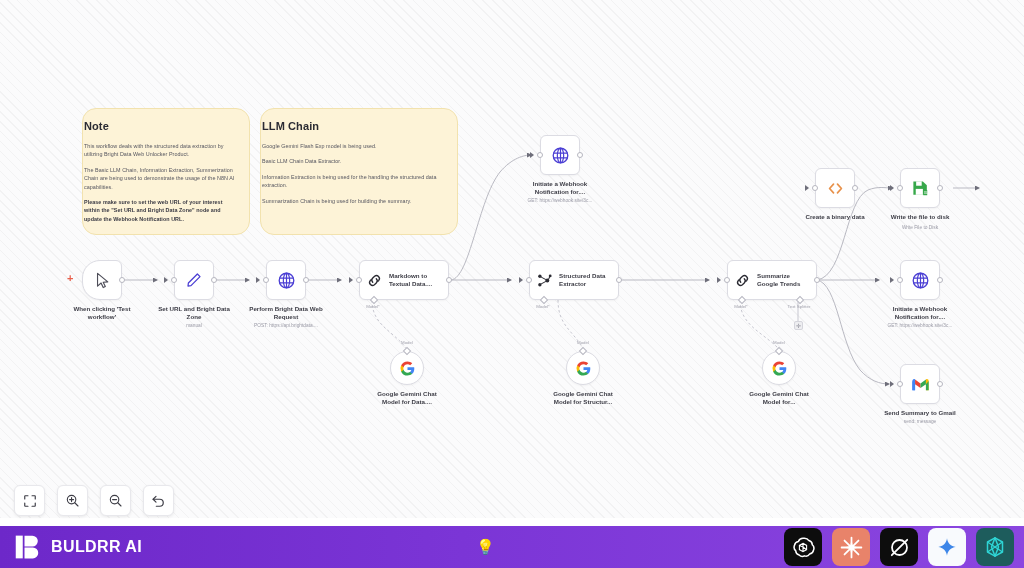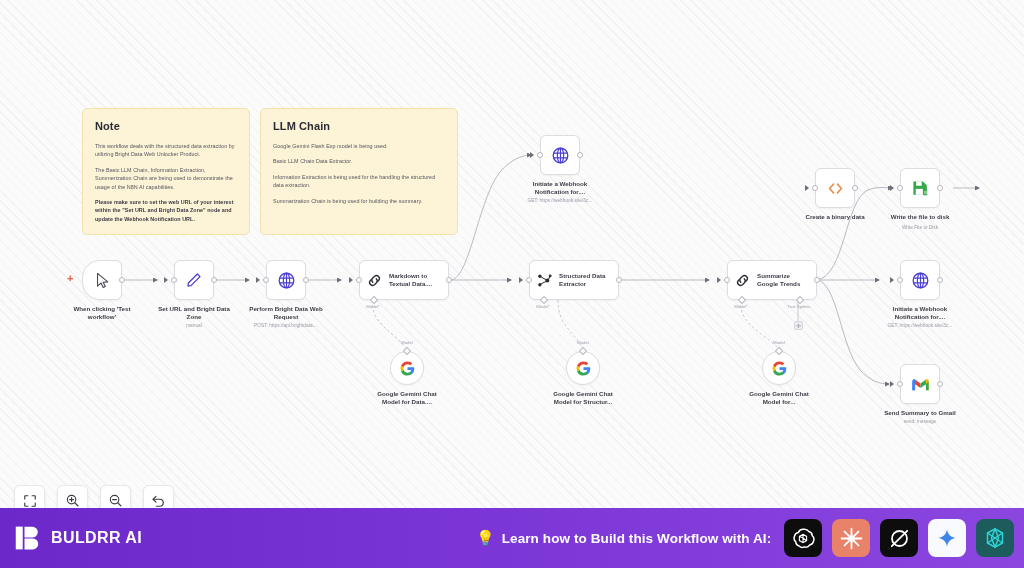--- a/index.html
+++ b/index.html
@@ -21,22 +21,22 @@
       #fbfbfc 1px, #fbfbfc 7px);
     overflow: hidden;
   }
   #edges { position: absolute; left: 0; top: 0; width: 1024px; height: 518px; }
 
   
   .note {
     position: absolute;
     background: #fdf3d7;
     border: 1px solid #f2e2ae;
-    border-radius: 5px;
-    padding: 11px 12px 12px 12px;
+    border-radius: 14px;
+    padding: 11px 12px 12px 1px;
   }
   .note-title {
     font-size: 11px; font-weight: bold; color: #2b2b33;
     margin-bottom: 10px; letter-spacing: .1px;
   }
   .note-p {
     font-size: 5.4px; color: #55555f; line-height: 1.55;
     margin-bottom: 7px; letter-spacing: .05px;
   }
   .note-p.bold { font-weight: bold; color: #3a3a44; }
@@ -122,21 +122,21 @@
   .tool-btn {
     width: 31px; height: 31px; border-radius: 6px;
     background: #fff; border: 1px solid #e8e8ec;
     display: flex; align-items: center; justify-content: center;
     box-shadow: 0 1px 3px rgba(0,0,0,.07);
     cursor: pointer;
   }
 
   
   #footer {
-    position: absolute; left: 0; bottom: 0; width: 1024px; height: 60px;
+    position: absolute; left: 0; bottom: 0; width: 1024px; height: 42px;
     background: linear-gradient(90deg, #6d28c9 0%, #7b35d6 45%, #8b46e0 100%);
     display: flex; align-items: center;
   }
   #brand { display: flex; align-items: center; gap: 9px; margin-left: 14px; }
   #brand-name {
     color: #fff; font-size: 16px; font-weight: bold; letter-spacing: .4px;
   }
   #footer-center {
     position: absolute; left: 476px; display: flex; align-items: center; gap: 7px;
   }
@@ -462,21 +462,20 @@
       <svg width="28" height="28" viewBox="0 0 32 32">
         <rect x="2" y="3" width="8" height="26" fill="#ffffff"></rect>
         <path d="M12 3 H21 a6.2 6.2 0 0 1 0 12.4 H12 Z" fill="#ffffff"></path>
         <path d="M12 16.6 H21.5 a6.2 6.2 0 0 1 0 12.4 H12 Z" fill="#ffffff"></path>
       </svg>
       <span id="brand-name">BULDRR AI</span>
     </div>
 
     <div id="footer-center">
       <span style="font-size:15px;">💡</span>
-      <span id="footer-cta">Learn how to Build this Workflow with AI:</span>
     </div>
 
     <div id="ai-icons">
       <div class="ai-icon" style="background:#0d0d0d;">
         <svg width="24" height="24" viewBox="0 0 24 24">
           <path d="M12 3.2c-2.1 0-3.9 1.3-4.6 3.2-2 .3-3.6 1.9-3.9 3.9-.8 1.9-.3 4.1 1.2 5.4.1 2 1.5 3.7 3.4 4.2 1.4 1.5 3.6 1.9 5.4 1 1.9.6 4-.1 5.1-1.8 2-.3 3.6-1.9 3.9-3.9.8-1.9.3-4.1-1.2-5.4-.1-2-1.5-3.7-3.4-4.2-1-1.6-2.9-2.5-4.8-2.4z" fill="none" stroke="#ffffff" stroke-width="1.5"></path>
           <path d="M12 8.3 L15.6 10.4 V14.6 L12 16.7 L8.4 14.6 V10.4 Z M12 8.3 V12 L8.4 10.4 M12 12 L15.6 14.6 M12 12 V16.7" fill="none" stroke="#ffffff" stroke-width="1.1"></path>
         </svg>
       </div>
       <div class="ai-icon" style="background:#e8836a;">

